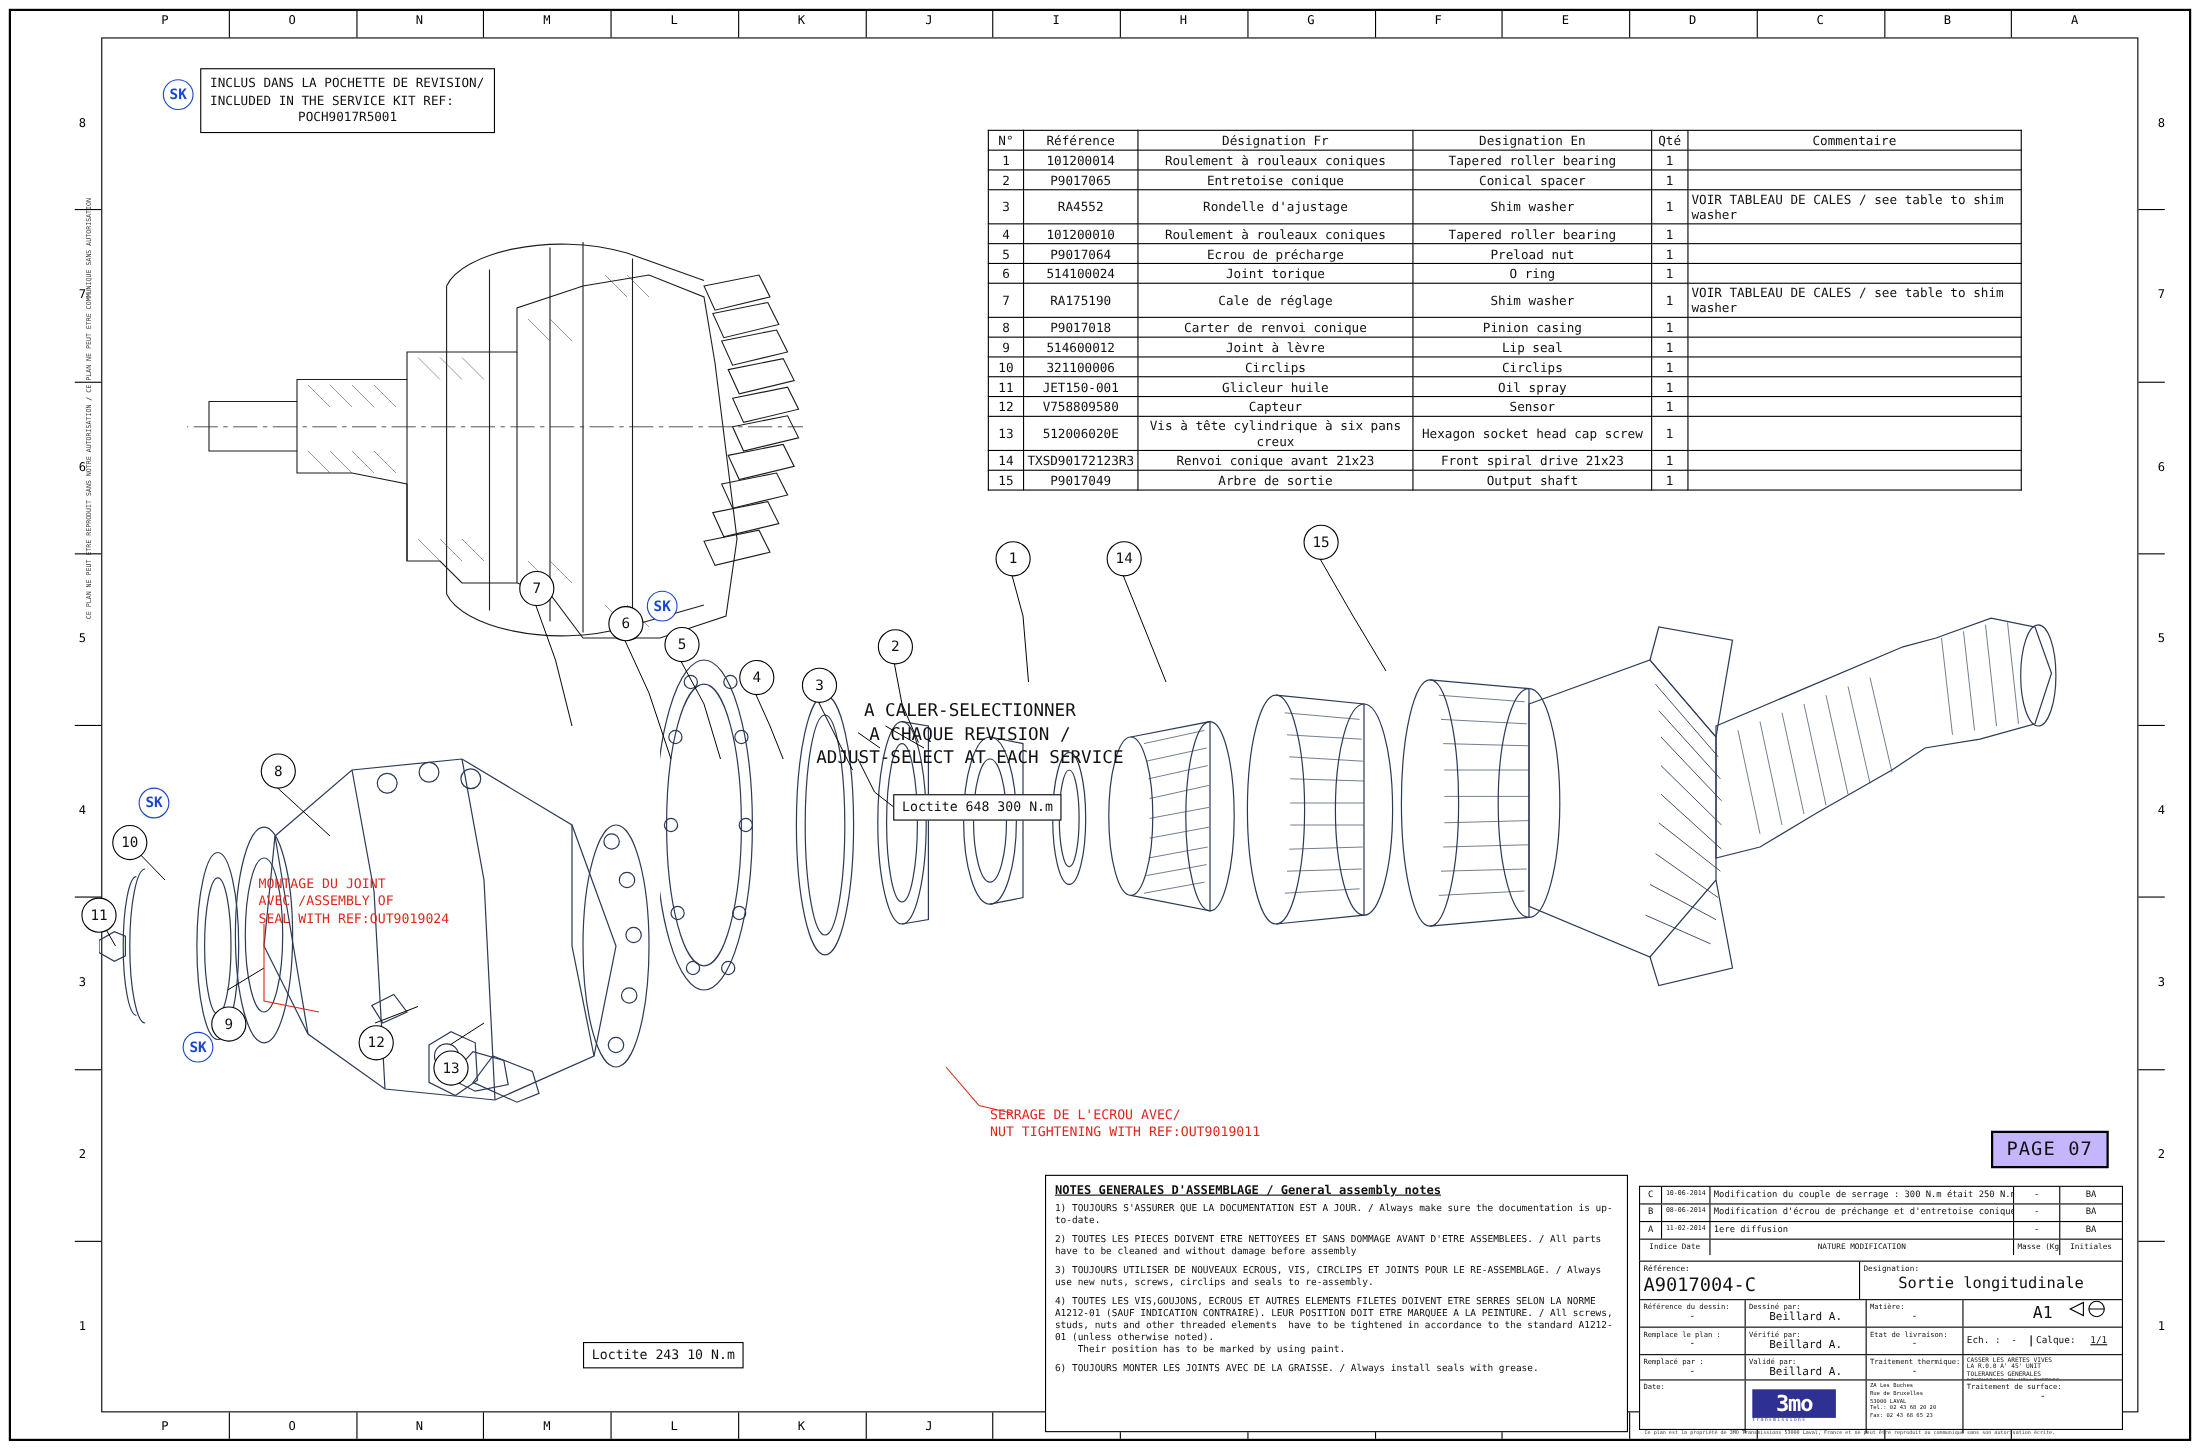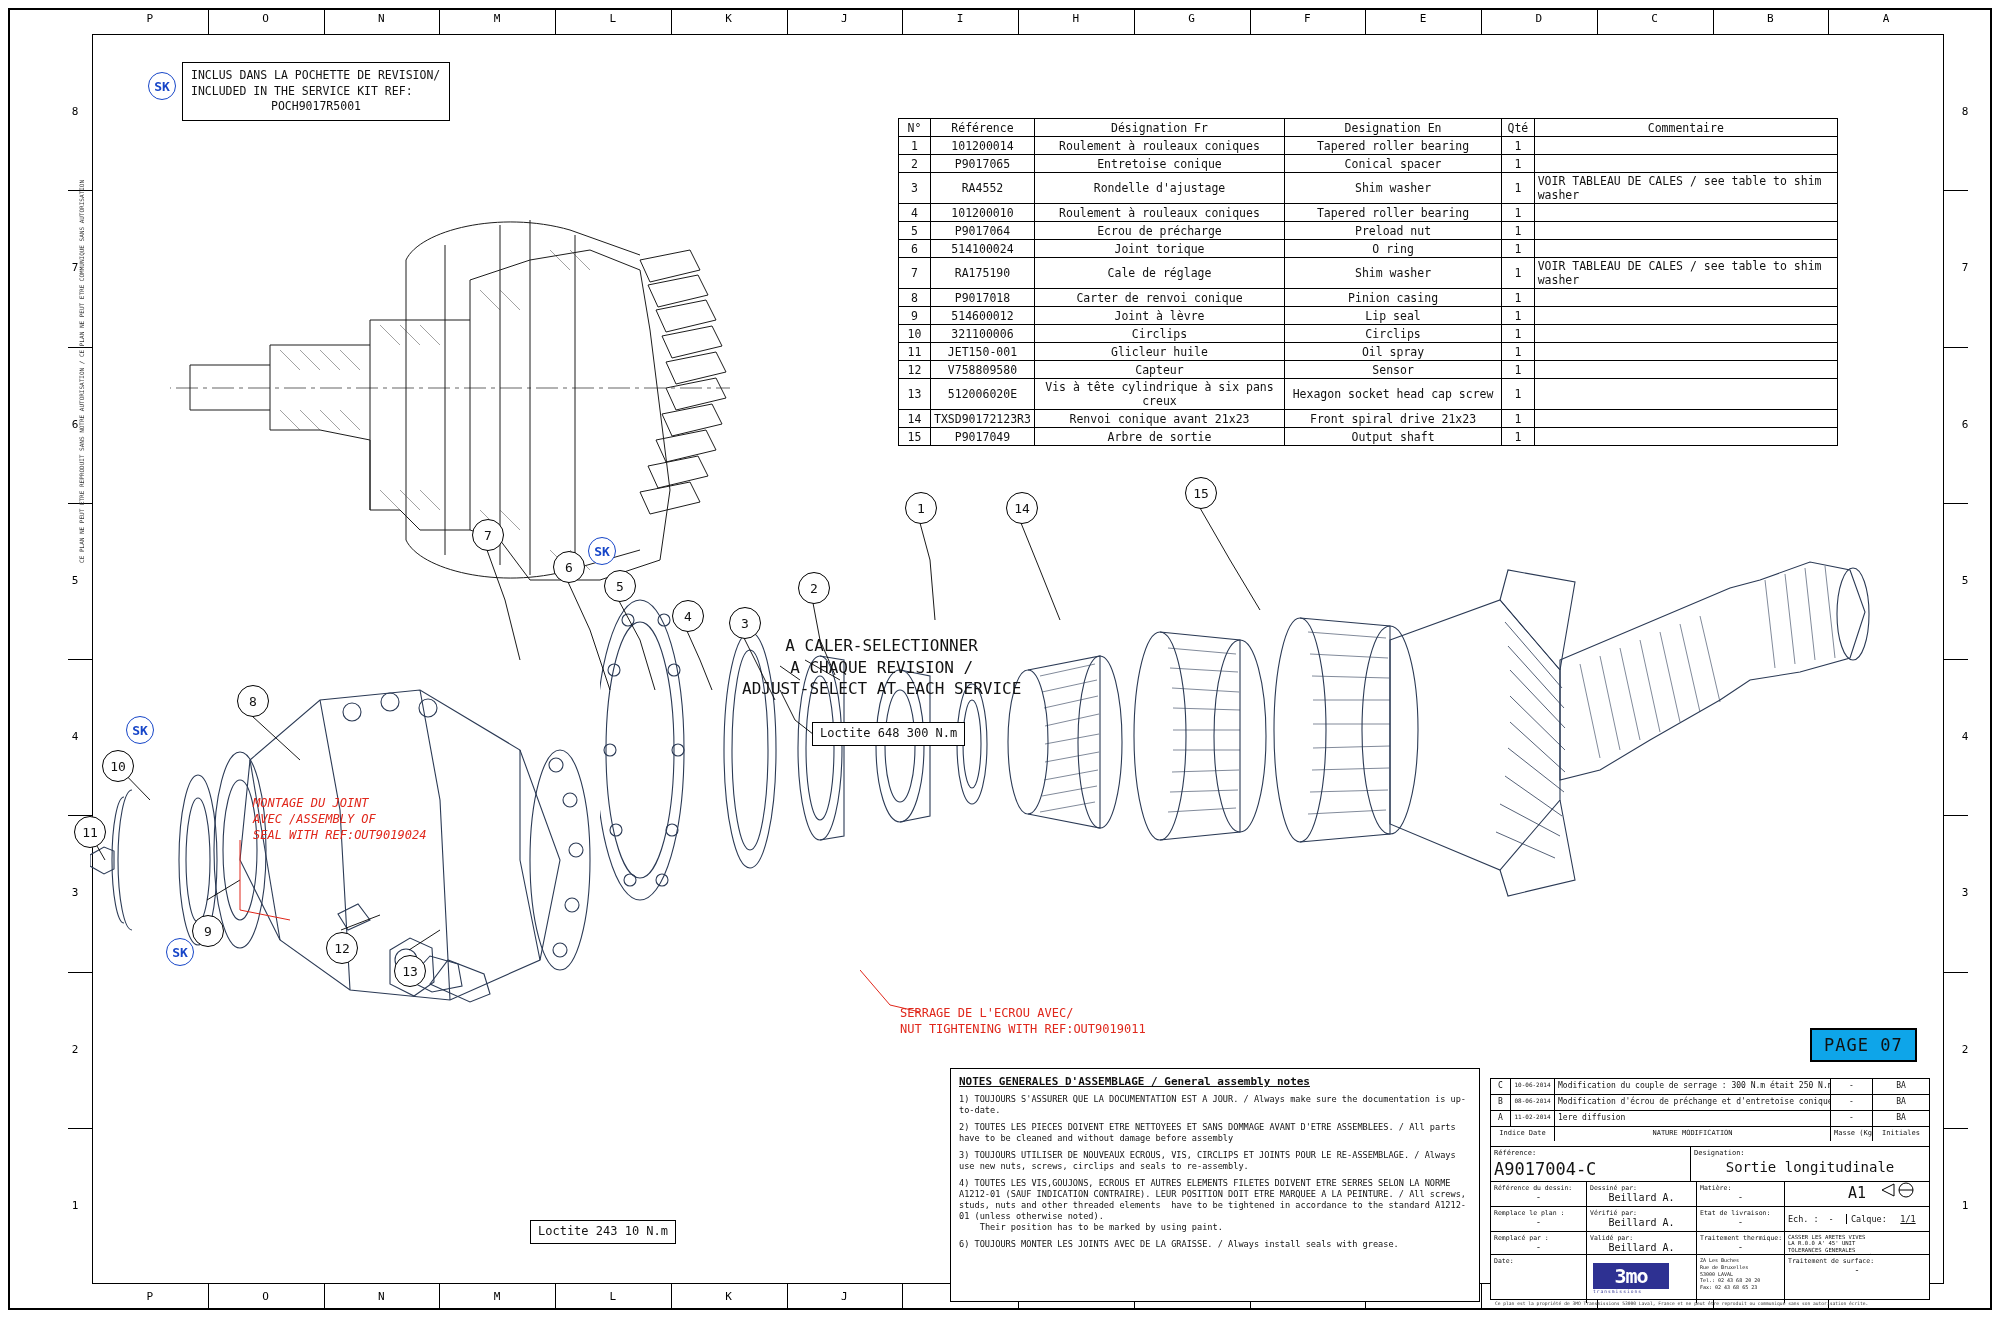--- a/index.html
+++ b/index.html
@@ -44,21 +44,21 @@
   .notes h4{margin:0 0 6px 0;font-size:11px;font-weight:bold;text-decoration:underline;}
   .notes p{margin:0 0 6px 0;font-size:8.6px;line-height:1.28;}
 
   
   .tb{position:absolute;border:1px solid #000;background:#fff;}
   .tbrow{display:flex;border-bottom:1px solid #000;font-size:8.5px;}
   .tbrow:last-child{border-bottom:none;}
   .tbc{border-right:1px solid #000;padding:2px 3px;box-sizing:border-box;overflow:hidden;white-space:nowrap;}
   .tbc:last-child{border-right:none;}
 
-  .pagebox{position:absolute;border:2px solid #000;background:#0ea5e9;padding:5px 12px;font-size:17px;letter-spacing:1px;}
+  .pagebox{position:absolute;border:2px solid #000;background:#c4b5fd;padding:5px 12px;font-size:17px;letter-spacing:1px;}
 
   
   .logo{position:absolute;background:#2e3192;color:#fff;font-size:20px;font-weight:bold;letter-spacing:-1px;
         display:flex;align-items:center;justify-content:center;}
 
   svg{display:block;}
   .ln{stroke:#2b3a55;fill:none;}
   .ln2{stroke:#1d1d1d;fill:none;}
 </style>
 </head>
@@ -515,21 +515,21 @@
 ADJUST-SELECT AT EACH SERVICE</div>
   <svg style="position:absolute;left:740px;top:690px;" width="90" height="60">
     <path d="M40 0 L55 30 L78 48" stroke="#000" stroke-width="0.9" fill="none"></path>
   </svg>
 
   <div class="cbox" style="left:812px;top:722px;">Loctite 648
 300 N.m</div>
   <div class="cbox" style="left:530px;top:1220px;">Loctite 243
 10 N.m</div>
 
-  <div class="t red" style="left:253px;top:795px;font-size:12px;line-height:1.35;font-style:italic;">MONTAGE DU JOINT
+  <div class="t red" style="left:235px;top:795px;font-size:12px;line-height:1.35;">MONTAGE DU JOINT
 AVEC /ASSEMBLY OF
 SEAL WITH REF:OUT9019024</div>
   <svg style="position:absolute;left:230px;top:800px;" width="100" height="130">
     <path d="M10 40 L10 110 L60 120" stroke="#e0271b" stroke-width="1" fill="none"></path>
   </svg>
 
   <div class="t red" style="left:900px;top:1005px;font-size:12px;line-height:1.35;">SERRAGE DE L'ECROU AVEC/
 NUT TIGHTENING WITH REF:OUT9019011</div>
   <svg style="position:absolute;left:860px;top:960px;" width="120" height="70">
     <path d="M0 10 L30 45 L60 52" stroke="#e0271b" stroke-width="1" fill="none"></path>

